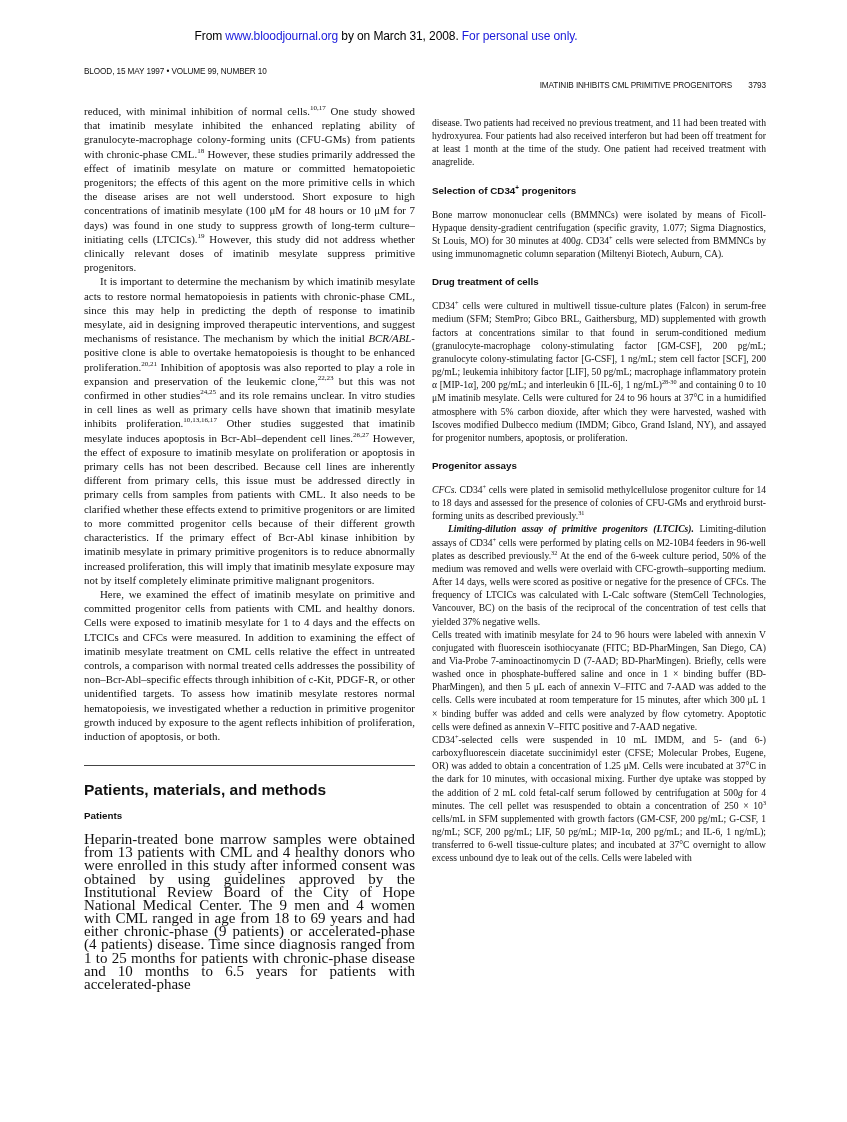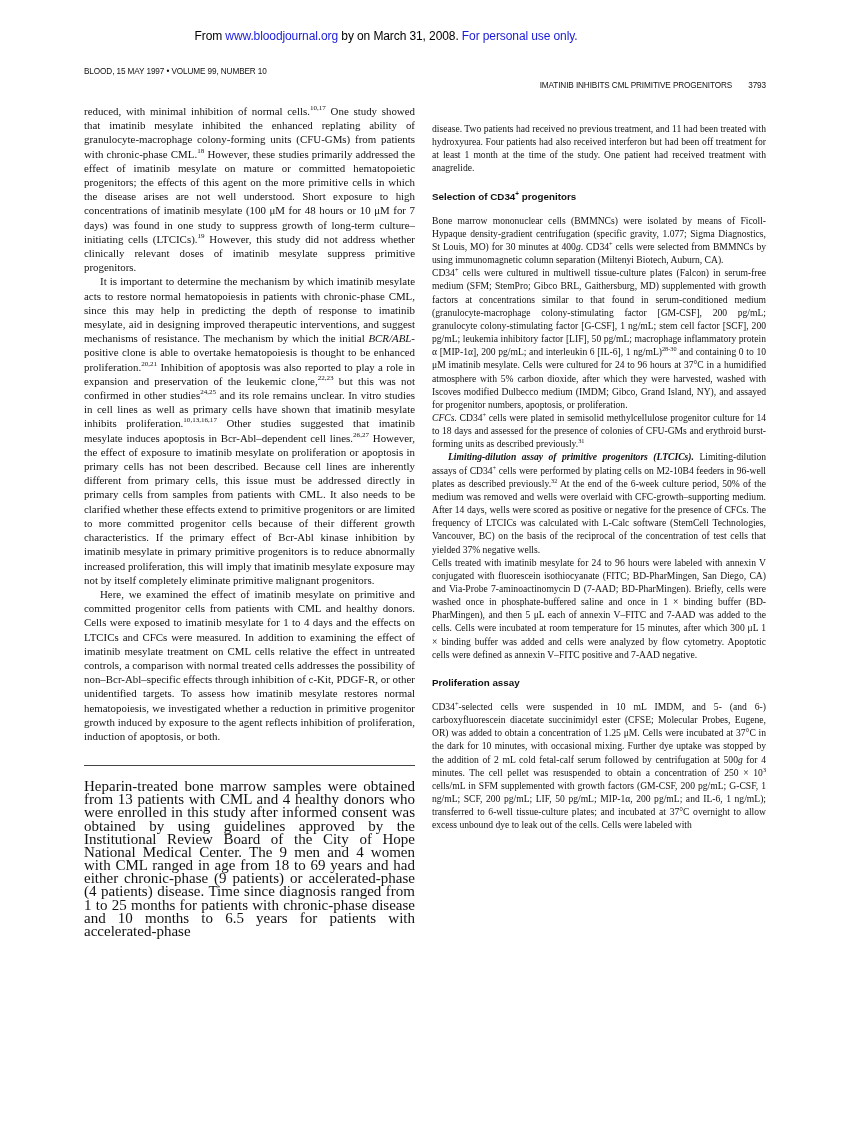--- a/index.html
+++ b/index.html
@@ -8,21 +8,21 @@
     font-family:"Liberation Sans", sans-serif; font-size:12px; color:#000; letter-spacing:-0.1px; }
   .banner a { color:#1a1adb; text-decoration:none; }
   .running { position:absolute; top:67px; left:84px; width:682px; font-family:"Liberation Sans", sans-serif;
     font-size:8.2px; color:#111; letter-spacing:-0.1px; }
   .running .left { position:absolute; left:0; top:0; }
   .running .right { position:absolute; right:0; top:14px; }
   .running .right .pg { margin-left:16px; }
   .col { position:absolute; top:104px; font-family:"Liberation Serif", serif; font-size:10.9px;
     line-height:14.2px; text-align:justify; color:#111; }
   .col.left { left:84px; width:331px; }
-  .col.right { left:432px; width:334px; font-size:9.6px; line-height:13.15px; top:122px; }
+  .col.right { left:432px; width:334px; font-size:9.6px; line-height:13.15px; top:116px; }
   p { margin:0; }
   .indent { text-indent:16px; }
   sup { font-size:0.65em; line-height:0; vertical-align:super; }
   .rule { height:0; border-top:1.2px solid #444; margin:22px 0 14px 0; }
   .sec-title { font-family:"Liberation Sans", sans-serif; font-weight:bold; font-size:15.5px; margin:0 0 10px 0; color:#111; line-height:20px; }
   .sub { font-family:"Liberation Sans", sans-serif; font-weight:bold; font-size:9.8px; margin:0 0 11px 0; color:#111; line-height:12px; }
   .col.left .sub { margin-top:2px; }
   .col.right .sub { margin-top:16px; }
   .small { font-family:"Liberation Serif", serif; font-size:15px; line-height:13.15px; }
   .it { font-style:italic;margin-top:13px; }
@@ -38,26 +38,29 @@
 <div class="running">
   <span class="left">BLOOD, 15 MAY 1997 • VOLUME 99, NUMBER 10</span>
   <span class="right"><span>IMATINIB INHIBITS CML PRIMITIVE PROGENITORS</span><span class="pg">3793</span></span>
 </div>
 
 <div class="col left">
   <p>reduced, with minimal inhibition of normal cells.<sup>10,17</sup> One study showed that imatinib mesylate inhibited the enhanced replating ability of granulocyte-macrophage colony-forming units (CFU-GMs) from patients with chronic-phase CML.<sup>18</sup> However, these studies primarily addressed the effect of imatinib mesylate on mature or committed hematopoietic progenitors; the effects of this agent on the more primitive cells in which the disease arises are not well understood. Short exposure to high concentrations of imatinib mesylate (100 μM for 48 hours or 10 μM for 7 days) was found in one study to suppress growth of long-term culture–initiating cells (LTCICs).<sup>19</sup> However, this study did not address whether clinically relevant doses of imatinib mesylate suppress primitive progenitors.</p>
   <p class="indent">It is important to determine the mechanism by which imatinib mesylate acts to restore normal hematopoiesis in patients with chronic-phase CML, since this may help in predicting the depth of response to imatinib mesylate, aid in designing improved therapeutic interventions, and suggest mechanisms of resistance. The mechanism by which the initial <i>BCR/ABL</i>-positive clone is able to overtake hematopoiesis is thought to be enhanced proliferation.<sup>20,21</sup> Inhibition of apoptosis was also reported to play a role in expansion and preservation of the leukemic clone,<sup>22,23</sup> but this was not confirmed in other studies<sup>24,25</sup> and its role remains unclear. In vitro studies in cell lines as well as primary cells have shown that imatinib mesylate inhibits proliferation.<sup>10,13,16,17</sup> Other studies suggested that imatinib mesylate induces apoptosis in Bcr-Abl–dependent cell lines.<sup>26,27</sup> However, the effect of exposure to imatinib mesylate on proliferation or apoptosis in primary cells has not been described. Because cell lines are inherently different from primary cells, this issue must be addressed directly in primary cells from samples from patients with CML. It also needs to be clarified whether these effects extend to primitive progenitors or are limited to more committed progenitor cells because of their different growth characteristics. If the primary effect of Bcr-Abl kinase inhibition by imatinib mesylate in primary primitive progenitors is to reduce abnormally increased proliferation, this will imply that imatinib mesylate exposure may not by itself completely eliminate primitive malignant progenitors.</p>
   <p class="indent">Here, we examined the effect of imatinib mesylate on primitive and committed progenitor cells from patients with CML and healthy donors. Cells were exposed to imatinib mesylate for 1 to 4 days and the effects on LTCICs and CFCs were measured. In addition to examining the effect of imatinib mesylate treatment on CML cells relative the effect in untreated controls, a comparison with normal treated cells addresses the possibility of non–Bcr-Abl–specific effects through inhibition of c-Kit, PDGF-R, or other unidentified targets. To assess how imatinib mesylate restores normal hematopoiesis, we investigated whether a reduction in primitive progenitor growth induced by exposure to the agent reflects inhibition of proliferation, induction of apoptosis, or both.</p>
   <div class="rule"></div>
+  <div class="sec-title">Patients, materials, and methods</div>
+  <div class="sub">Patients</div>
   <p class="small">Heparin-treated bone marrow samples were obtained from 13 patients with CML and 4 healthy donors who were enrolled in this study after informed consent was obtained by using guidelines approved by the Institutional Review Board of the City of Hope National Medical Center. The 9 men and 4 women with CML ranged in age from 18 to 69 years and had either chronic-phase (9 patients) or accelerated-phase (4 patients) disease. Time since diagnosis ranged from 1 to 25 months for patients with chronic-phase disease and 10 months to 6.5 years for patients with accelerated-phase</p>
 </div>
 
 <div class="col right">
   <p>disease. Two patients had received no previous treatment, and 11 had been treated with hydroxyurea. Four patients had also received interferon but had been off treatment for at least 1 month at the time of the study. One patient had received treatment with anagrelide.</p>
   <div class="sub">Selection of CD34<sup>+</sup> progenitors</div>
   <p>Bone marrow mononuclear cells (BMMNCs) were isolated by means of Ficoll-Hypaque density-gradient centrifugation (specific gravity, 1.077; Sigma Diagnostics, St Louis, MO) for 30 minutes at 400<i>g</i>. CD34<sup>+</sup> cells were selected from BMMNCs by using immunomagnetic column separation (Miltenyi Biotech, Auburn, CA).</p>
+  <div class="sub">Drug treatment of cells</div>
   <p>CD34<sup>+</sup> cells were cultured in multiwell tissue-culture plates (Falcon) in serum-free medium (SFM; StemPro; Gibco BRL, Gaithersburg, MD) supplemented with growth factors at concentrations similar to that found in serum-conditioned medium (granulocyte-macrophage colony-stimulating factor [GM-CSF], 200 pg/mL; granulocyte colony-stimulating factor [G-CSF], 1 ng/mL; stem cell factor [SCF], 200 pg/mL; leukemia inhibitory factor [LIF], 50 pg/mL; macrophage inflammatory protein α [MIP-1α], 200 pg/mL; and interleukin 6 [IL-6], 1 ng/mL)<sup>28-30</sup> and containing 0 to 10 μM imatinib mesylate. Cells were cultured for 24 to 96 hours at 37°C in a humidified atmosphere with 5% carbon dioxide, after which they were harvested, washed with Iscoves modified Dulbecco medium (IMDM; Gibco, Grand Island, NY), and assayed for progenitor numbers, apoptosis, or proliferation.</p>
+  <div class="sub">Progenitor assays</div>
   <p><span class="it">CFCs.</span><span> CD34<sup>+</sup> cells were plated in semisolid methylcellulose progenitor culture for 14 to 18 days and assessed for the presence of colonies of CFU-GMs and erythroid burst-forming units as described previously.<sup>31</sup></span></p>
   <p class="indent"><span class="bi">Limiting-dilution assay of primitive progenitors (LTCICs).</span><span> Limiting-dilution assays of CD34<sup>+</sup> cells were performed by plating cells on M2-10B4 feeders in 96-well plates as described previously.<sup>32</sup> At the end of the 6-week culture period, 50% of the medium was removed and wells were overlaid with CFC-growth–supporting medium. After 14 days, wells were scored as positive or negative for the presence of CFCs. The frequency of LTCICs was calculated with L-Calc software (StemCell Technologies, Vancouver, BC) on the basis of the reciprocal of the concentration of test cells that yielded 37% negative wells.</span></p>
   <p>Cells treated with imatinib mesylate for 24 to 96 hours were labeled with annexin V conjugated with fluorescein isothiocyanate (FITC; BD-PharMingen, San Diego, CA) and Via-Probe 7-aminoactinomycin D (7-AAD; BD-PharMingen). Briefly, cells were washed once in phosphate-buffered saline and once in 1 × binding buffer (BD-PharMingen), and then 5 μL each of annexin V–FITC and 7-AAD was added to the cells. Cells were incubated at room temperature for 15 minutes, after which 300 μL 1 × binding buffer was added and cells were analyzed by flow cytometry. Apoptotic cells were defined as annexin V–FITC positive and 7-AAD negative.</p>
-  <div class="sub">Proliferation assay</div>
   <p>CD34<sup>+</sup>-selected cells were suspended in 10 mL IMDM, and 5- (and 6-) carboxyfluorescein diacetate succinimidyl ester (CFSE; Molecular Probes, Eugene, OR) was added to obtain a concentration of 1.25 μM. Cells were incubated at 37°C in the dark for 10 minutes, with occasional mixing. Further dye uptake was stopped by the addition of 2 mL cold fetal-calf serum followed by centrifugation at 500<i>g</i> for 4 minutes. The cell pellet was resuspended to obtain a concentration of 250 × 10<sup>3</sup> cells/mL in SFM supplemented with growth factors (GM-CSF, 200 pg/mL; G-CSF, 1 ng/mL; SCF, 200 pg/mL; LIF, 50 pg/mL; MIP-1α, 200 pg/mL; and IL-6, 1 ng/mL); transferred to 6-well tissue-culture plates; and incubated at 37°C overnight to allow excess unbound dye to leak out of the cells. Cells were labeled with</p>
 </div>
 
 </body></html>

